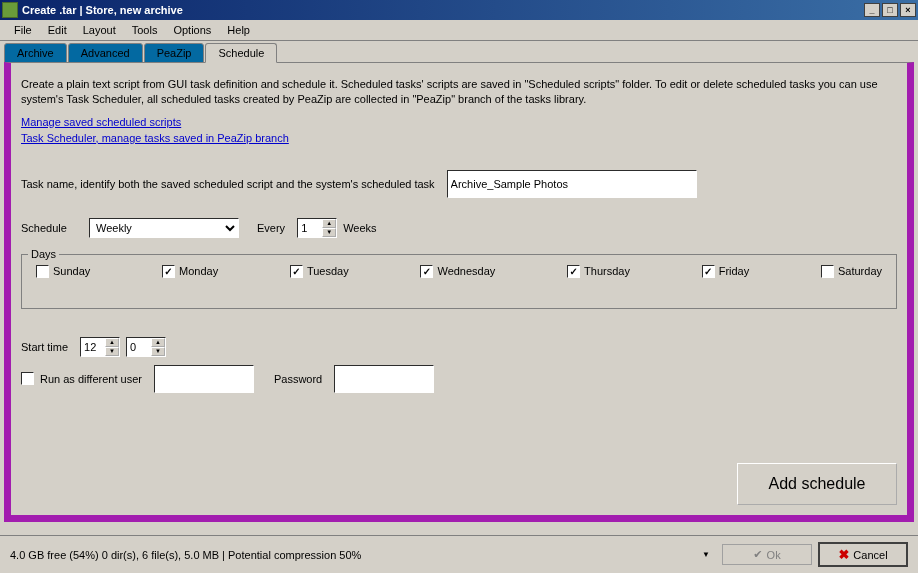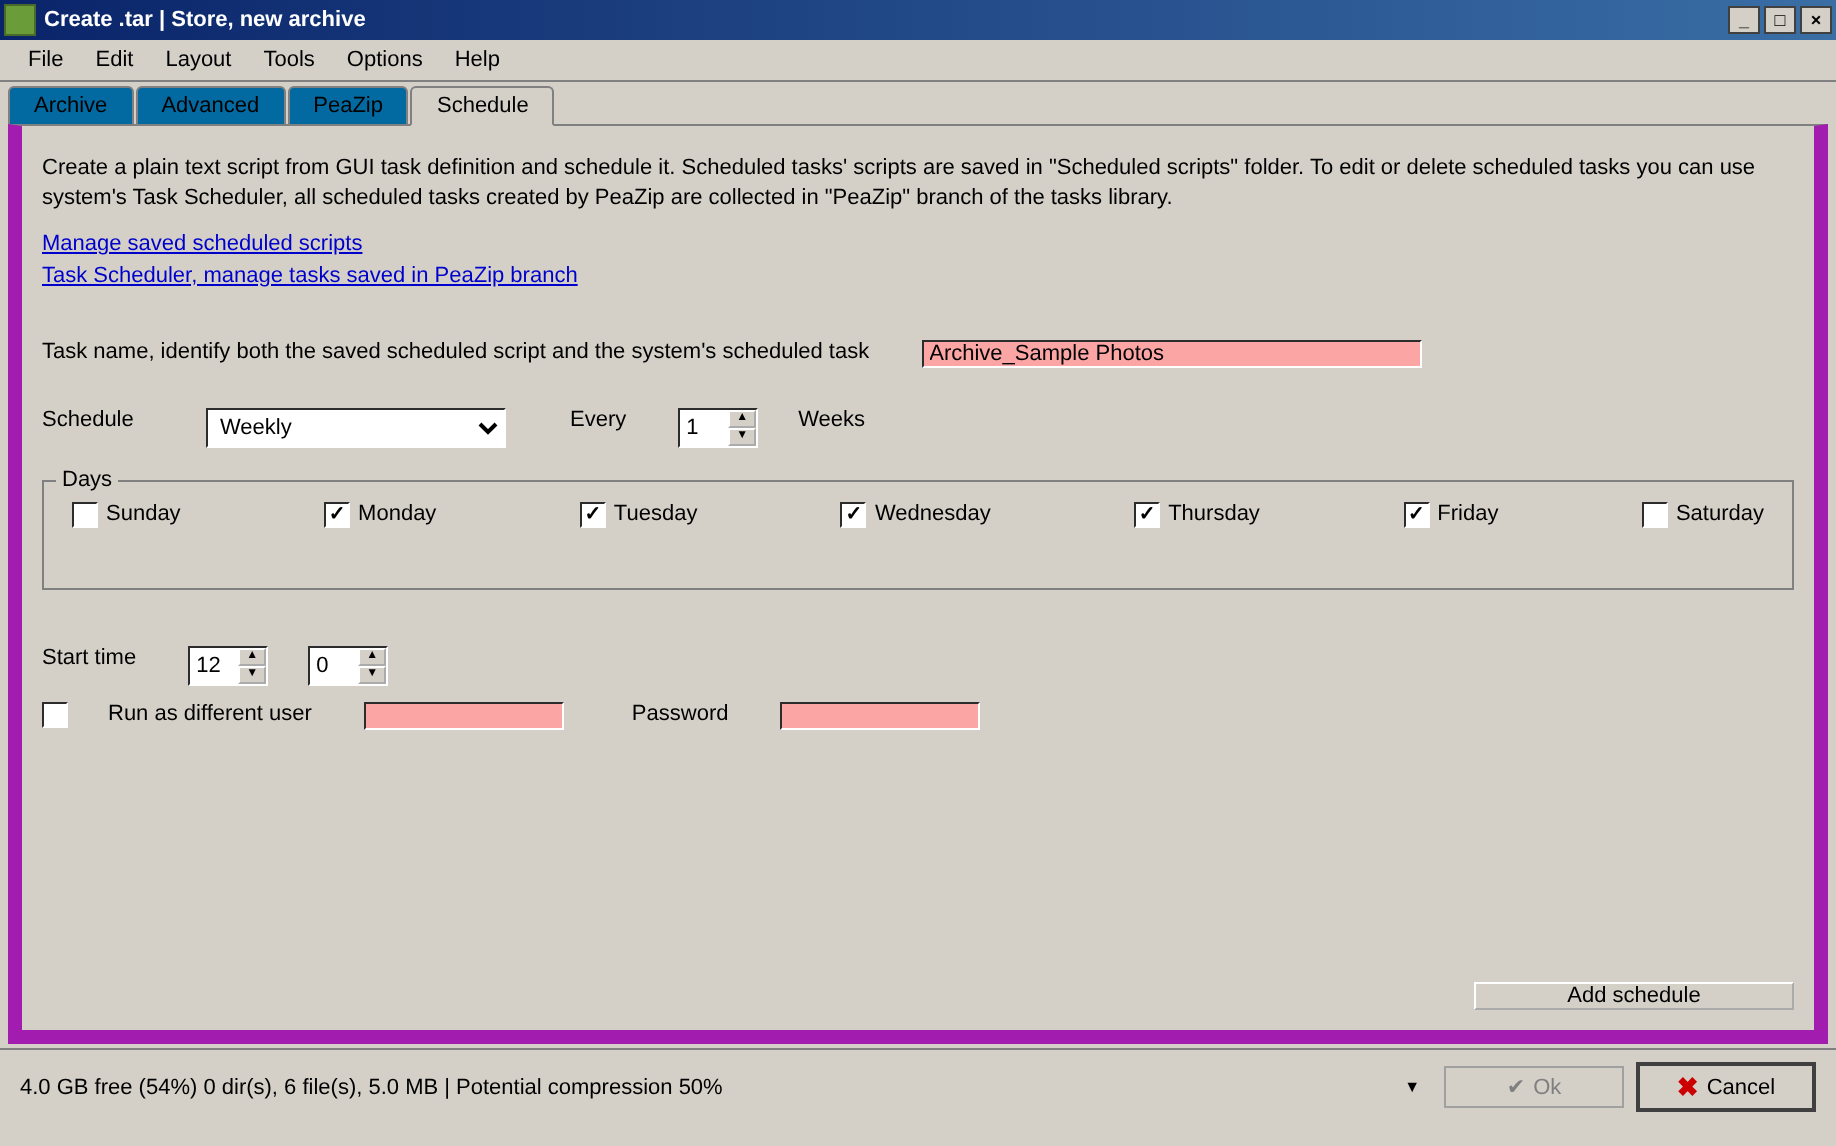--- a/index.html
+++ b/index.html
@@ -75,31 +75,31 @@
   border-top: 1px solid #808080;
   padding: 14px 10px 10px;
   margin: 0 4px;
   background: #d4d0c8;
   position: relative;
   top: -1px;
   height: 460px;
 }
 .desc { margin-bottom: 4px; line-height: 1.4; }
 .link { color: #0000cc; text-decoration: underline; cursor: pointer; display: inline-block; margin-top: 4px; }
-.row { display: flex; align-items: flex-start; margin-top: 20px; gap: 20px; }
+.row { display: flex; align-items: center; margin-top: 20px; gap: 6px; }
 .lbl { margin-right: 6px; }
 .text-input {
   border: 1px inset #fff;
   border-top-color: #808080;
   border-left-color: #808080;
-  background: #fca5a5;
+  background: #ffffff;
   padding: 1px 3px;
   font-family: inherit;
   font-size: 11px;
-  height: 14px;
+  height: 28px;
 }
 .select {
   border: 1px inset #fff;
   border-top-color: #808080;
   border-left-color: #808080;
   background: white;
   font-family: inherit;
   font-size: 11px;
   height: 20px;
   padding: 0 2px;
@@ -161,36 +161,36 @@
   border-left-color: #808080;
   background: white;
   display: inline-block;
   cursor: pointer;
   text-align: center;
   font-size: 10px;
   line-height: 11px;
   font-weight: bold;
 }
 .btn {
-  padding: 0 20px;
+  padding: 11px 20px;
   border: 1px outset #fff;
   background: #d4d0c8;
   font-family: inherit;
-  font-size: 11px;
+  font-size: 16px;
   cursor: pointer;
   min-width: 80px;
 }
 .btn-row {
   position: absolute;
   bottom: 10px;
   right: 10px;
 }
 .statusbar {
   position: absolute;
-  bottom: 11px;
+  bottom: 0;
   left: 0;
   right: 0;
   background: #d4d0c8;
   padding: 6px 10px;
   border-top: 1px solid #808080;
   display: flex;
   align-items: center;
   justify-content: space-between;
 }
 .status-btns { display: flex; gap: 6px; align-items: center; }

